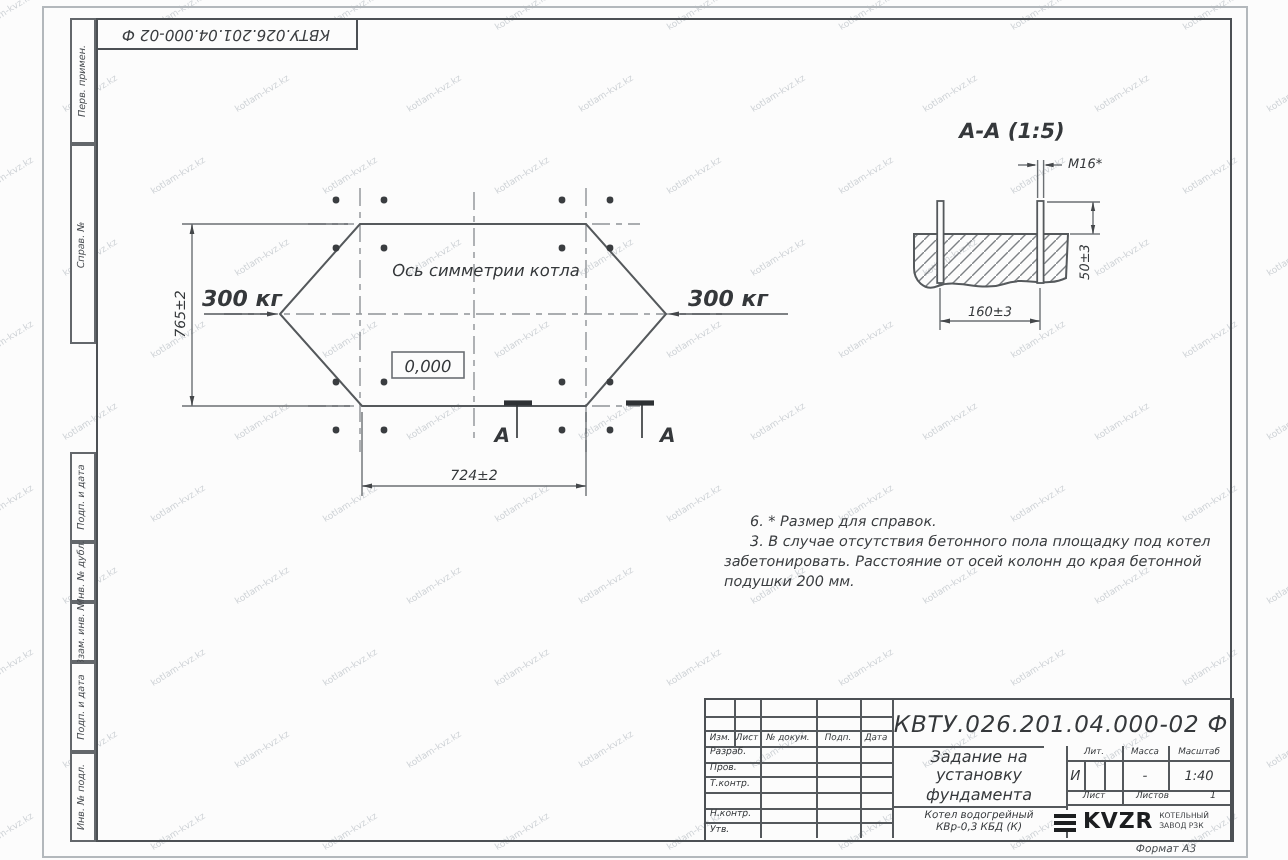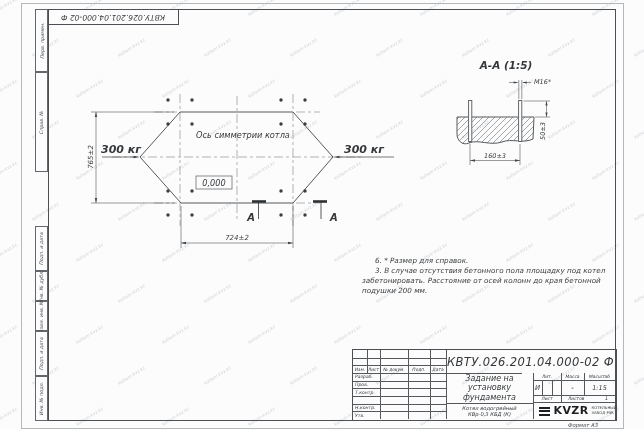--- a/index.html
+++ b/index.html
@@ -335,29 +335,29 @@
     <div class="tcell docnum" style="left:93px;top:0;width:169px;height:23px;">КВТУ.026.201.04.000-02  Ф</div>
 
     <div class="tcell tb-title" style="left:93px;top:23px;width:87px;height:30px;padding:0 10px;box-sizing:border-box;">Задание на установку фундамента</div>
     <div class="tcell tb-prod" style="left:93px;top:53px;width:87px;height:16px;padding:0 8px;box-sizing:border-box;">Котел водогрейный КВр-0,3 КБД (К)</div>
 
     <div class="tcell" style="left:180px;top:23px;width:28px;height:7px;font-size:4.4px;">Лит.</div>
     <div class="tcell" style="left:208px;top:23px;width:23px;height:7px;font-size:4.4px;">Масса</div>
     <div class="tcell" style="left:231px;top:23px;width:31px;height:7px;font-size:4.4px;">Масштаб</div>
     <div class="tcell" style="left:180px;top:30px;width:9.3px;height:15px;font-size:6.8px;">И</div>
     <div class="tcell" style="left:208px;top:30px;width:23px;height:15px;font-size:6.8px;">-</div>
-    <div class="tcell" style="left:231px;top:30px;width:31px;height:15px;font-size:6.5px;">1:15</div>
+    <div class="tcell" style="left:231px;top:30px;width:31px;height:15px;font-size:6.5px;">1:40</div>
 
     <div class="tcell" style="left:180px;top:45px;width:28px;height:7px;font-size:4.4px;">Лист</div>
     <div class="tcell" style="left:208px;top:45px;width:54px;height:7px;justify-content:space-between;padding:0 7px;box-sizing:border-box;">
       <span style="font-size:4.4px;">Листов</span>
       <span style="font-size:4.8px;">1</span>
     </div>
 
-    <div class="tcell logo-row" style="left:184px;top:52px;width:82px;height:17px;align-items:center;">
+    <div class="tcell logo-row" style="left:172px;top:52px;width:82px;height:17px;align-items:center;">
       <span class="logo-emblem"></span>
       <span class="logo-text">KVZR</span>
       <span class="company">
         <span>КОТЕЛЬНЫЙ</span><br>
         <span>ЗАВОД РЗК</span>
       </span>
     </div>
   </div>
 
   <div class="fmt">Формат А3</div>

